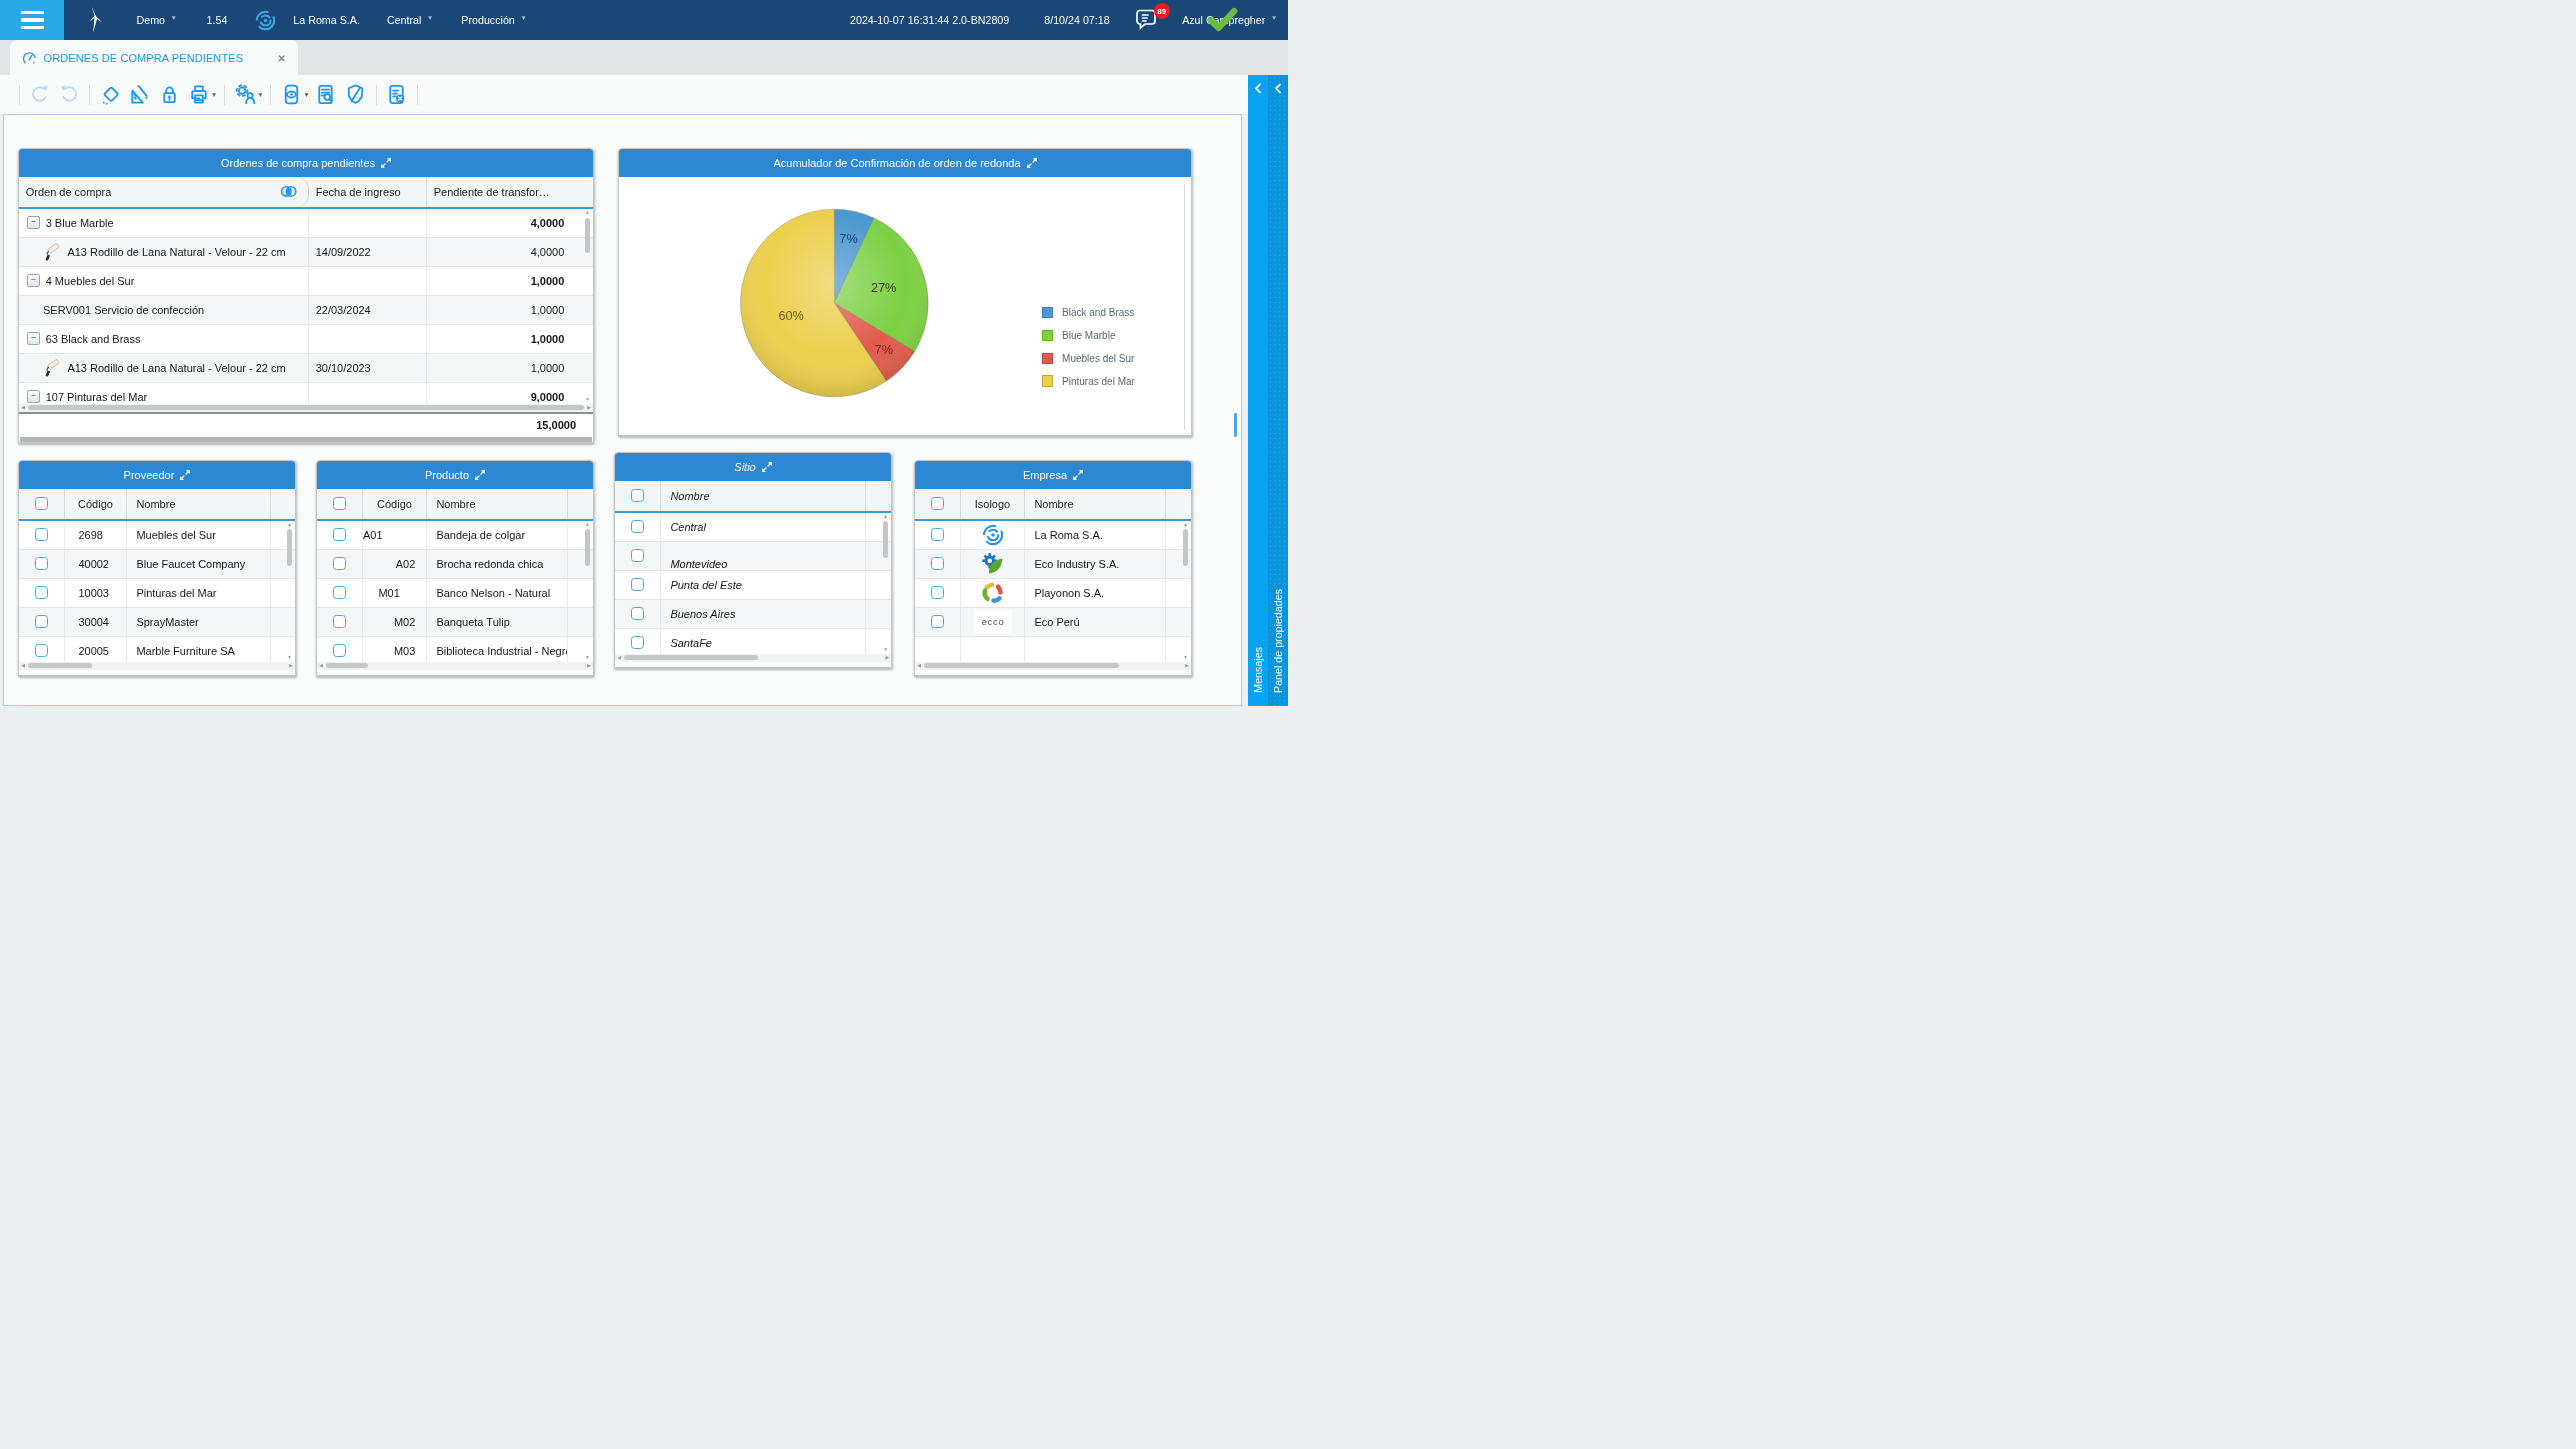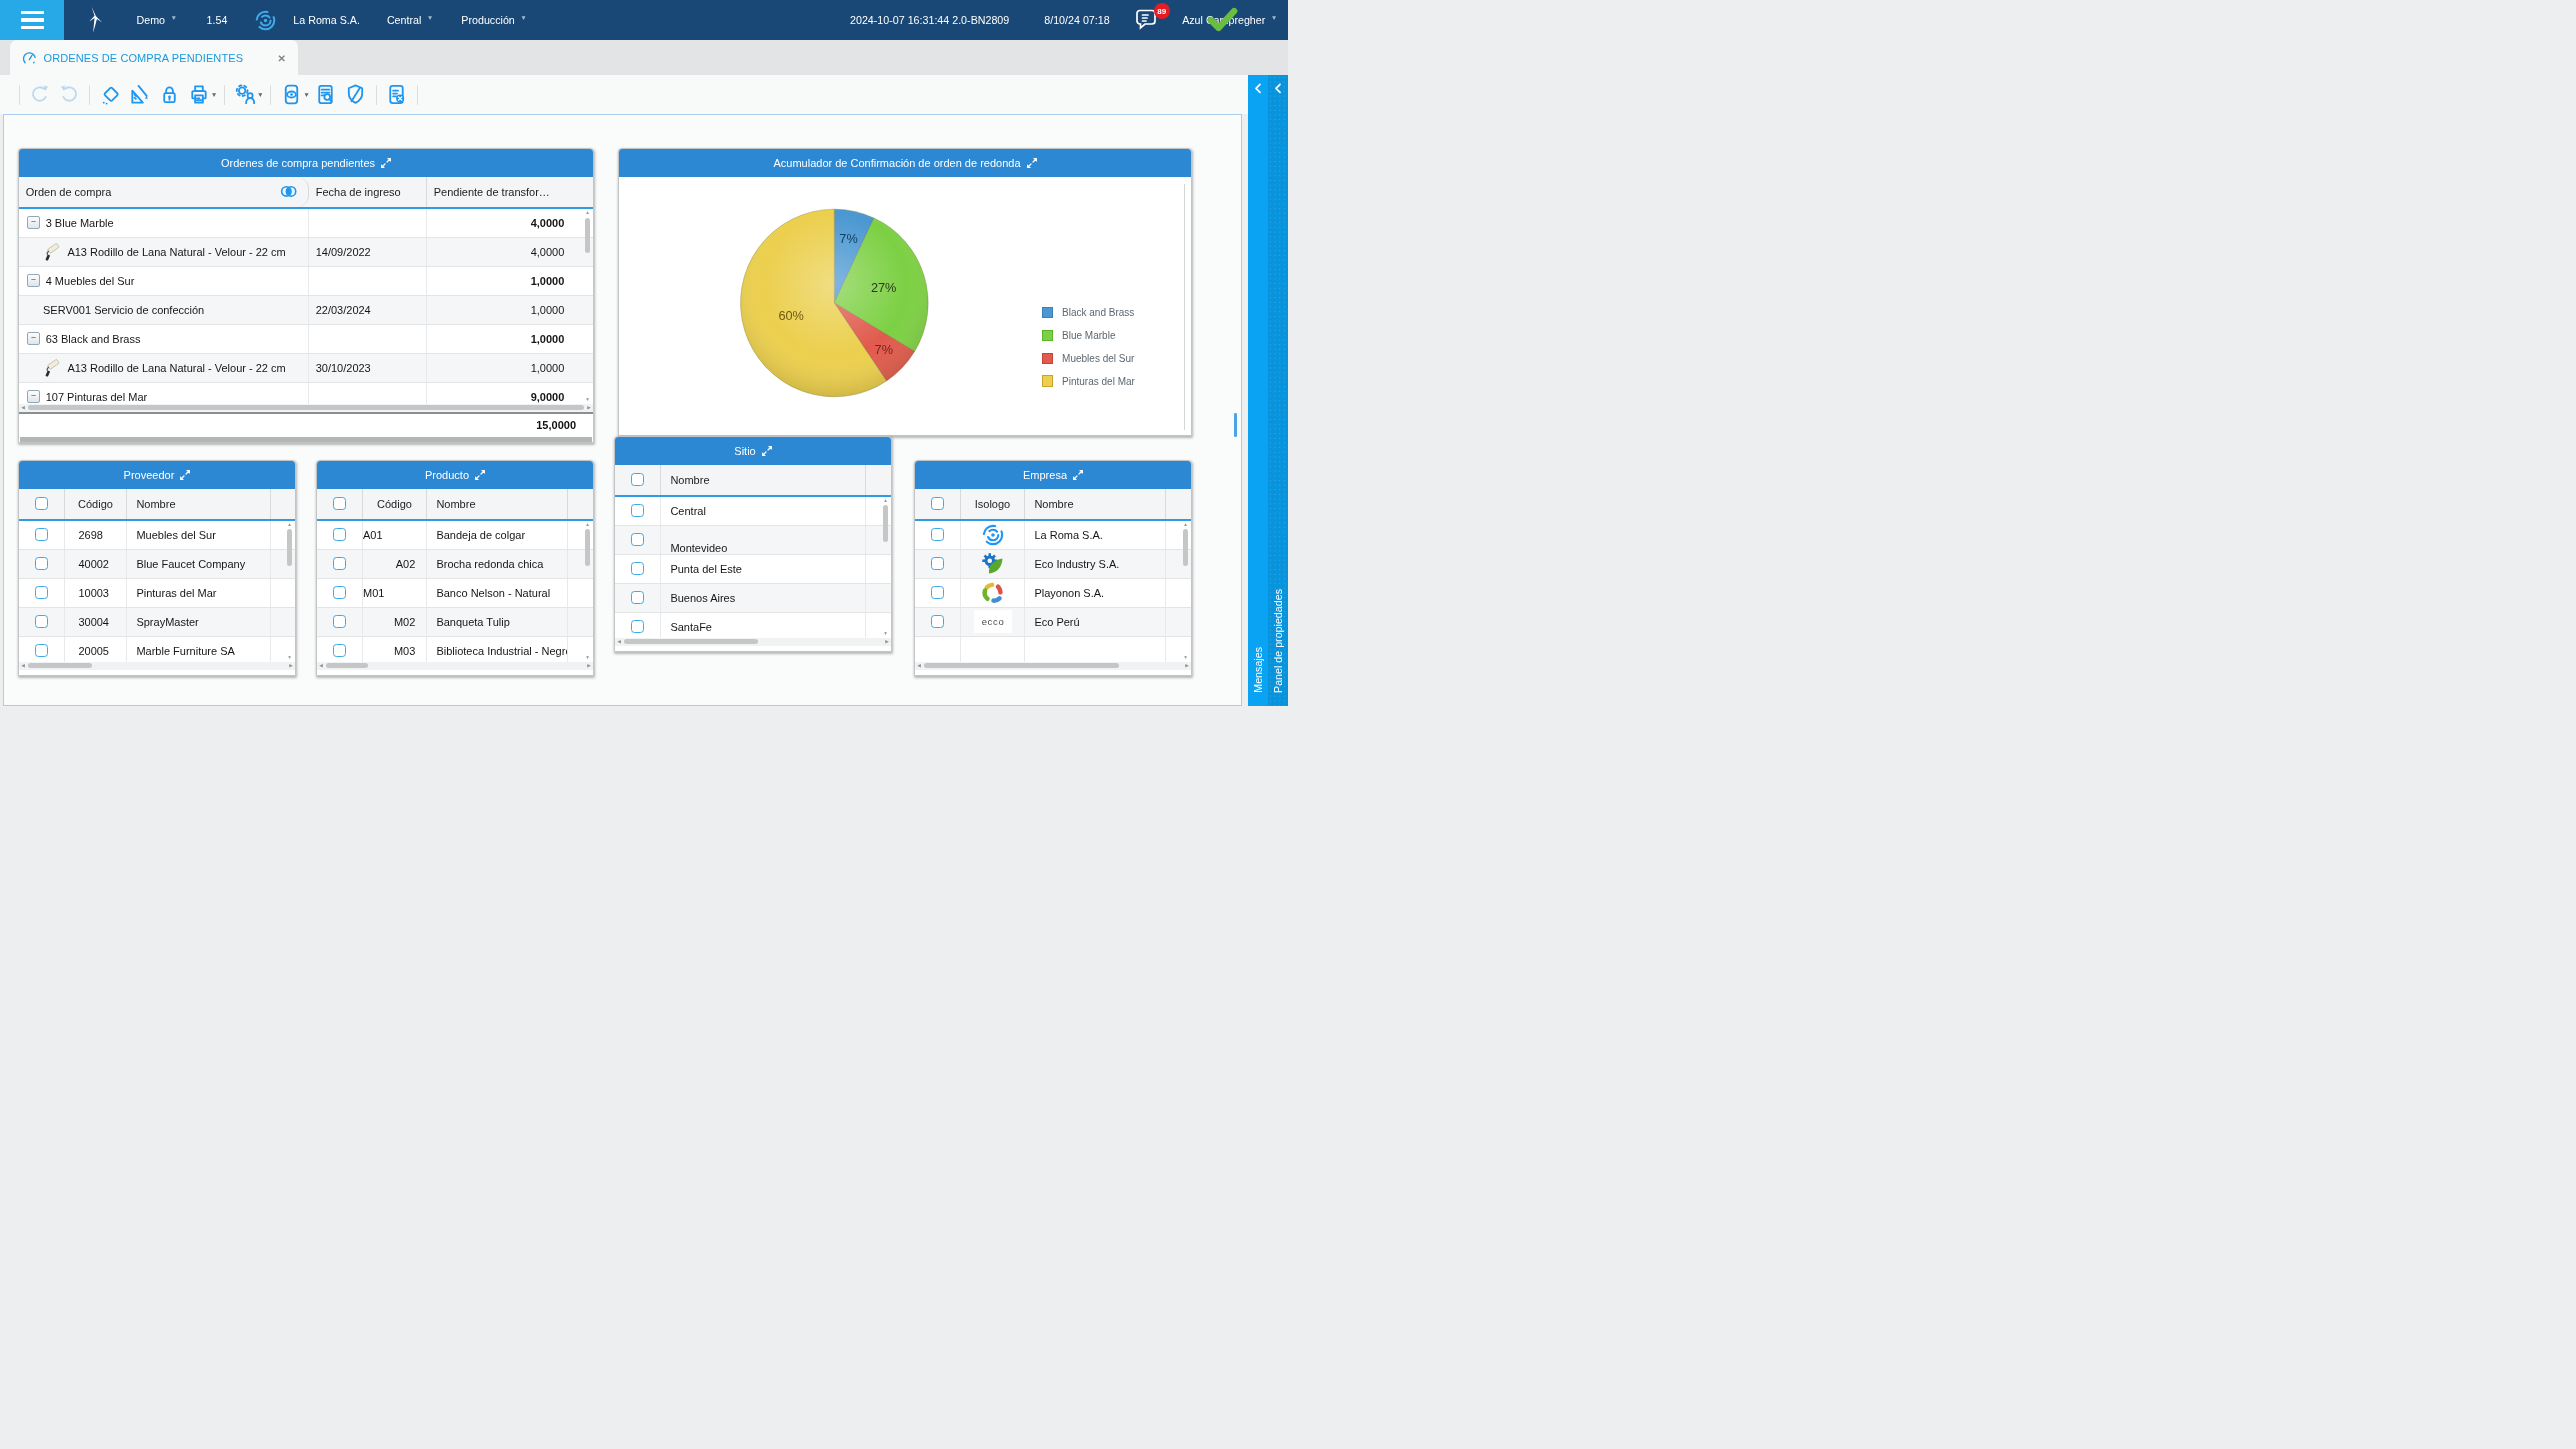--- a/index.html
+++ b/index.html
@@ -551,21 +551,21 @@
             </div>
             <div class="gcell" style="width: 141px; padding-left: 9.4px;">
               <span>Brocha redonda chica</span>
             </div>
             <div class="gcell" style="flex: 1 1 0%; border-right: none;"></div>
           </div>
           <div class="grow">
             <div class="gcell" style="width: 46px; justify-content: center;">
               <span class="cb"></span>
             </div>
-            <div class="gcell" style="width: 64px; justify-content: flex-start; padding-right: 10.7px;">
+            <div class="gcell" style="width: 64px; justify-content: center; padding-right: 10.7px;">
               <span>M01</span>
             </div>
             <div class="gcell" style="width: 141px; padding-left: 9.4px;">
               <span>Banco Nelson - Natural</span>
             </div>
             <div class="gcell" style="flex: 1 1 0%; border-right: none;"></div>
           </div>
           <div class="grow alt">
             <div class="gcell" style="width: 46px; justify-content: center;">
               <span class="cb"></span>
@@ -596,21 +596,21 @@
             <div class="vthumb" style="top:8.7px;height:37px;"></div>
           </div>
         </div>
         <div class="hscroll">
           <span class="harrow" style="left:0">◀</span>
           <span class="harrow" style="right:0">▶</span>
           <div class="hthumb" style="left:9.4px;width:42px;"></div>
         </div>
       </div>
   </div>
-  <div class="panel" id="panel-sitio" style="left:614px;top:436px;width:278px;height:216px;">
+  <div class="panel" id="panel-sitio" style="left:614px;top:452px;width:278px;height:216px;font-style:italic;">
     <div class="panel-header">
         <span>Sitio</span>
         <svg class="expand-ic" viewBox="0 0 15 15">
           <path d="M9 6 L14 1 M10.5 1 H14 V4.5 M6 9 L1 14 M1 10.5 V14 H4.5"></path>
         </svg>
       </div>
     <div class="grid-slot">
         <div class="grid-head">
           <div class="gh-cell" style="width: 46px; justify-content: center;">
             <span class="cb"></span>

